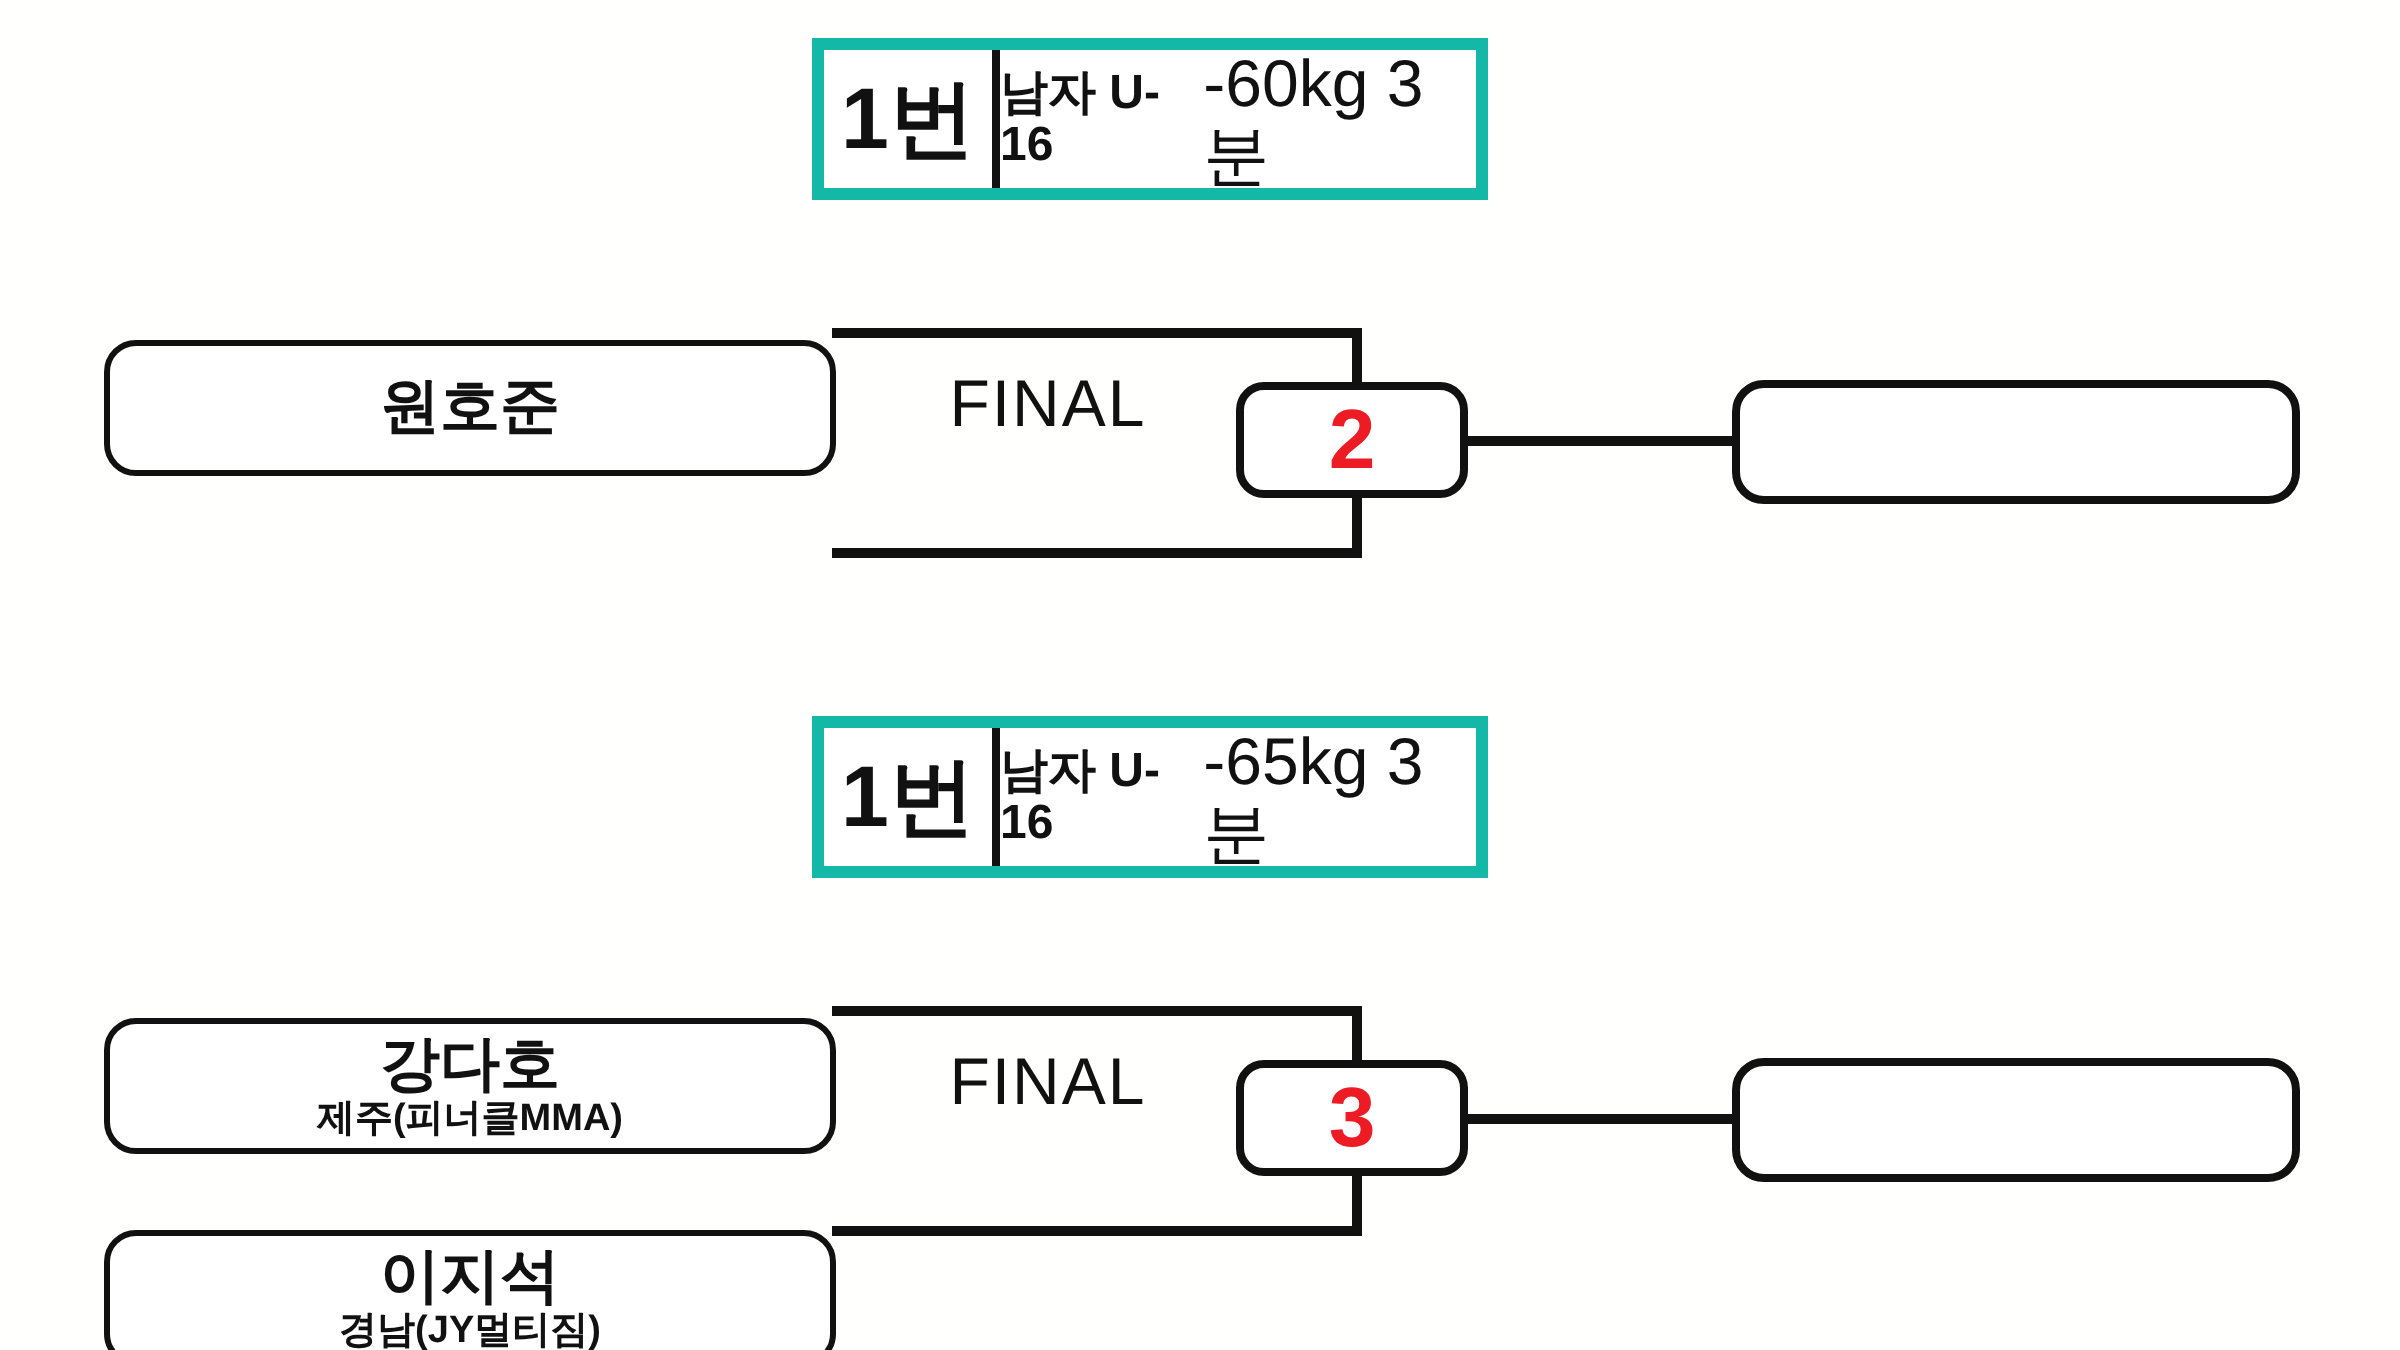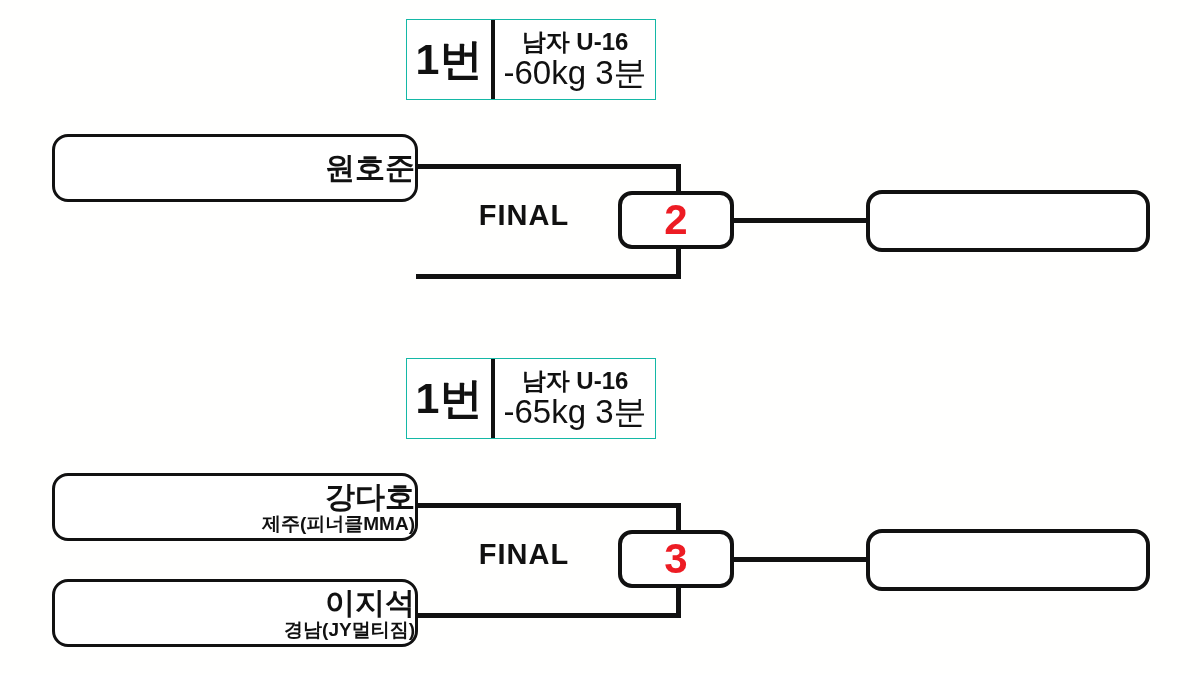--- a/index.html
+++ b/index.html
@@ -8,53 +8,54 @@
     background:#fffffe; overflow:hidden;
     font-family:"Liberation Sans","DejaVu Sans",sans-serif;
     color:#111111;
   }
   .bracket { position:absolute; left:0; width:1200px; height:340px; }
   .b1 { top:0; }
   .b2 { top:339px; }
 
   
   .mheader {
-    position:absolute; left:406px; top:19px; width:250px; height:81px;
-    border:1px solid #14b8a6; box-sizing:border-box; background:#fff;
+    position:absolute; left:406px; top:19px; width:338px; height:81px;
+    border:6px solid #14b8a6; box-sizing:border-box; background:#fff;
     display:flex;
   }
   .mh-no {
     width:88px; border-right:4px solid #111; box-sizing:border-box;
     display:flex; align-items:center; justify-content:center;
     font-size:43px; font-weight:bold;
   }
   .mh-info {
-    flex:1; display:flex; flex-direction:column;
+    flex:1; display:flex; flex-direction:row;
     align-items:center; justify-content:center; line-height:1.08;
   }
   .mh-cat { font-size:24px; font-weight:bold; }
   .mh-wt  { font-size:33px; font-weight:normal; }
 
   
   .pbox {
     position:absolute; left:52px; width:366px; height:68px;
     border:3px solid #111; border-radius:16px; box-sizing:border-box;
     background:#fff; display:flex; flex-direction:column;
-    align-items:flex-end; justify-content:center; line-height:1.12;
+    align-items:center; justify-content:center; line-height:1.12;
     z-index:2;
+    margin-top:36px;
   }
   .p1 { top:134px; }
   .p2 { top:240px; }
   .pname { font-size:30px; font-weight:bold; }
   .pteam { font-size:19px; font-weight:bold; }
 
   
   .final {
-    position:absolute; left:448px; top:199px; width:152px;
-    text-align:center; font-size:29px; font-weight:bold; letter-spacing:1px;
+    position:absolute; left:448px; top:183px; width:152px;
+    text-align:center; font-size:33px; font-weight:normal; letter-spacing:1px;
   }
 
   
   .numbox {
     position:absolute; left:618px; top:191px; width:116px; height:58px;
     border:4px solid #111; border-radius:14px; box-sizing:border-box;
     background:#fff; display:flex; align-items:center; justify-content:center;
     z-index:3;
   }
   .numbox span { font-size:42px; font-weight:bold; color:#ed1c24; }

